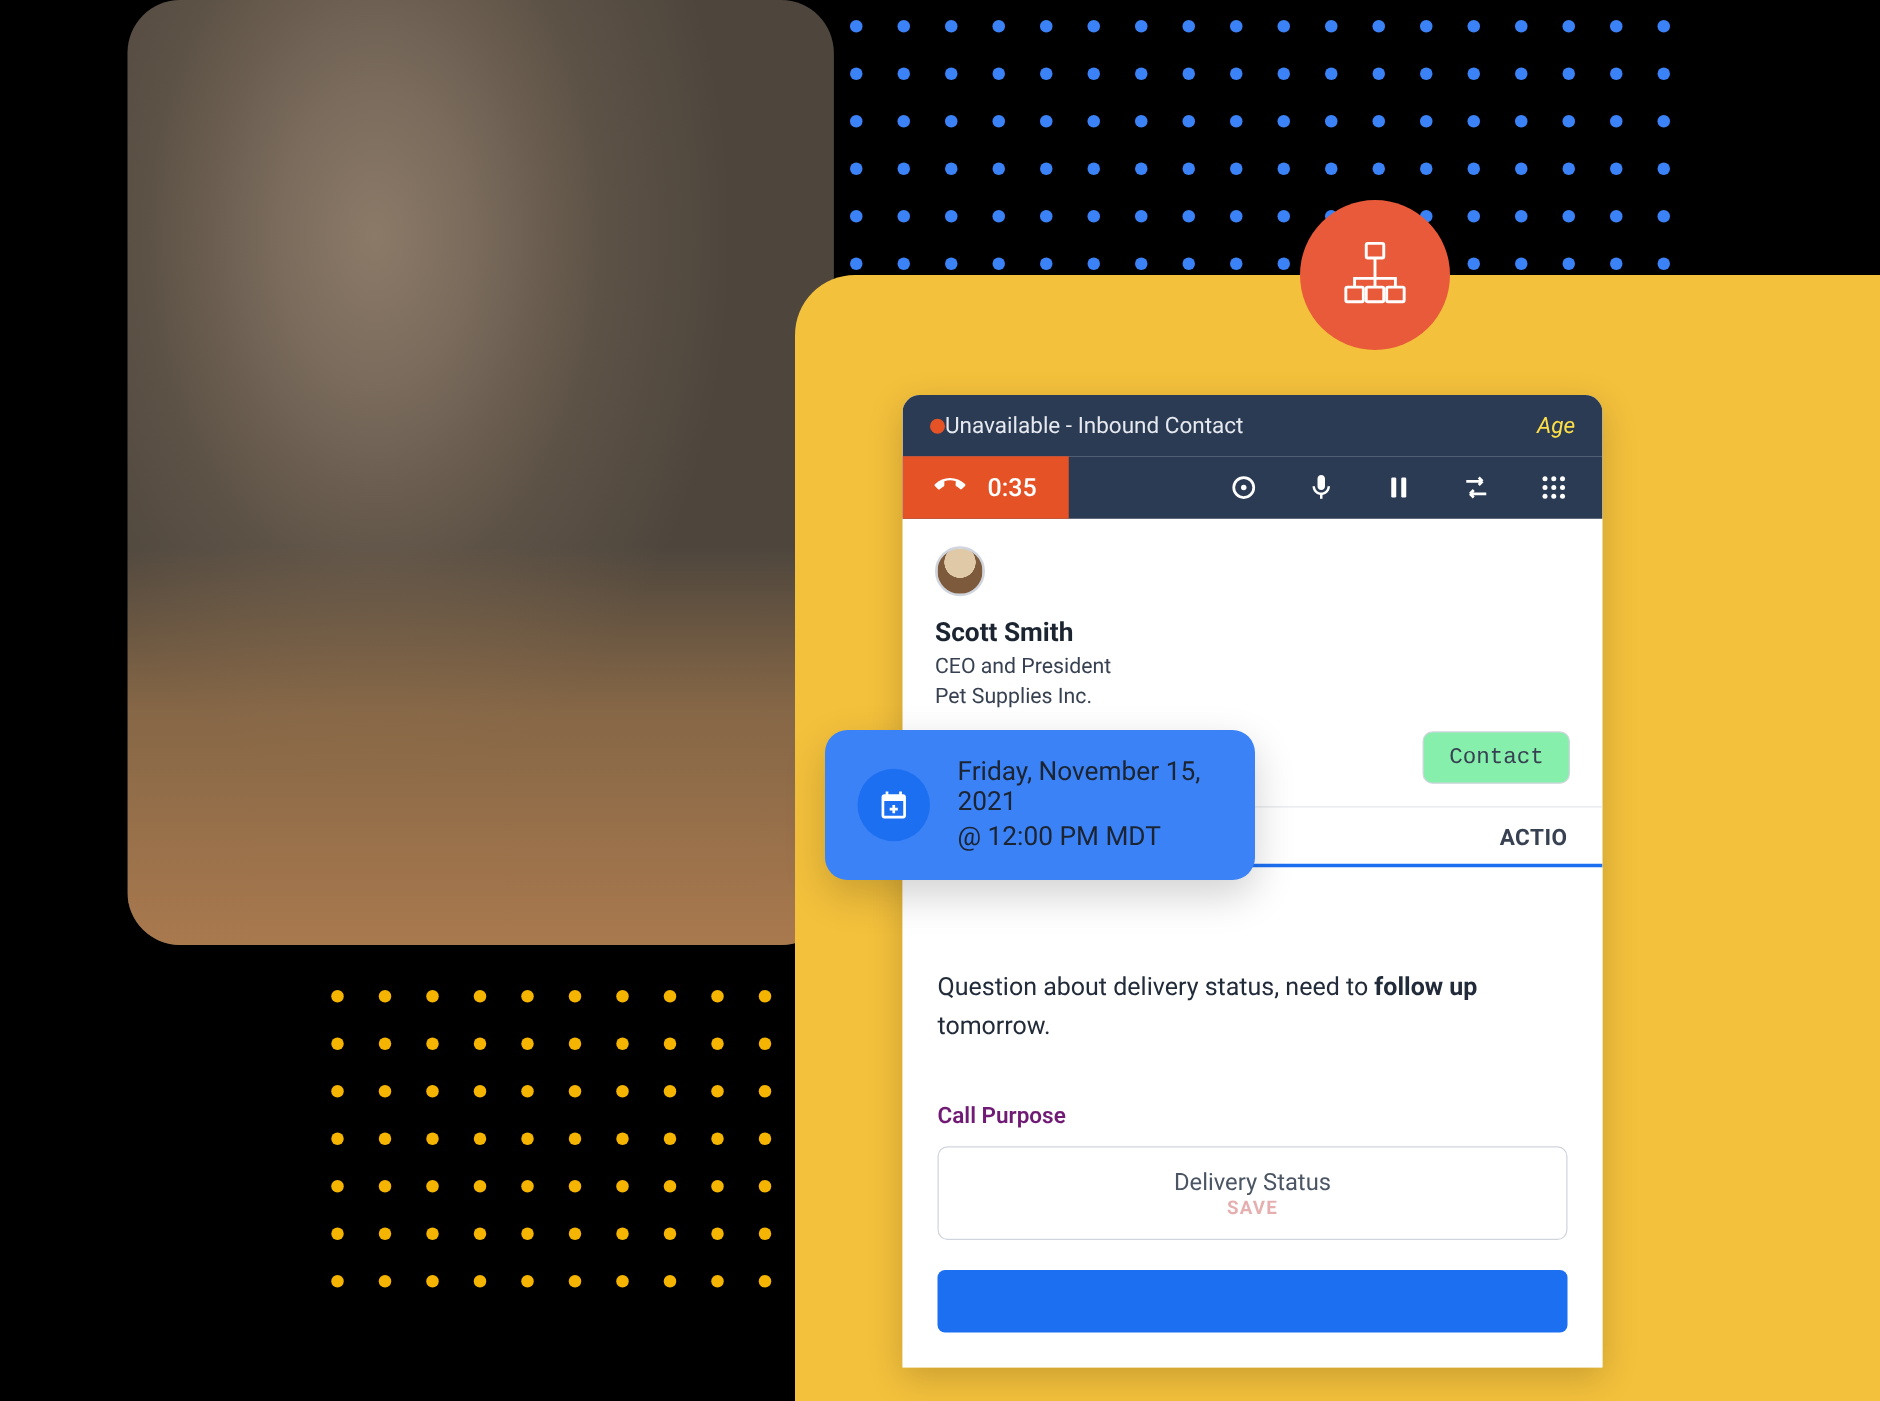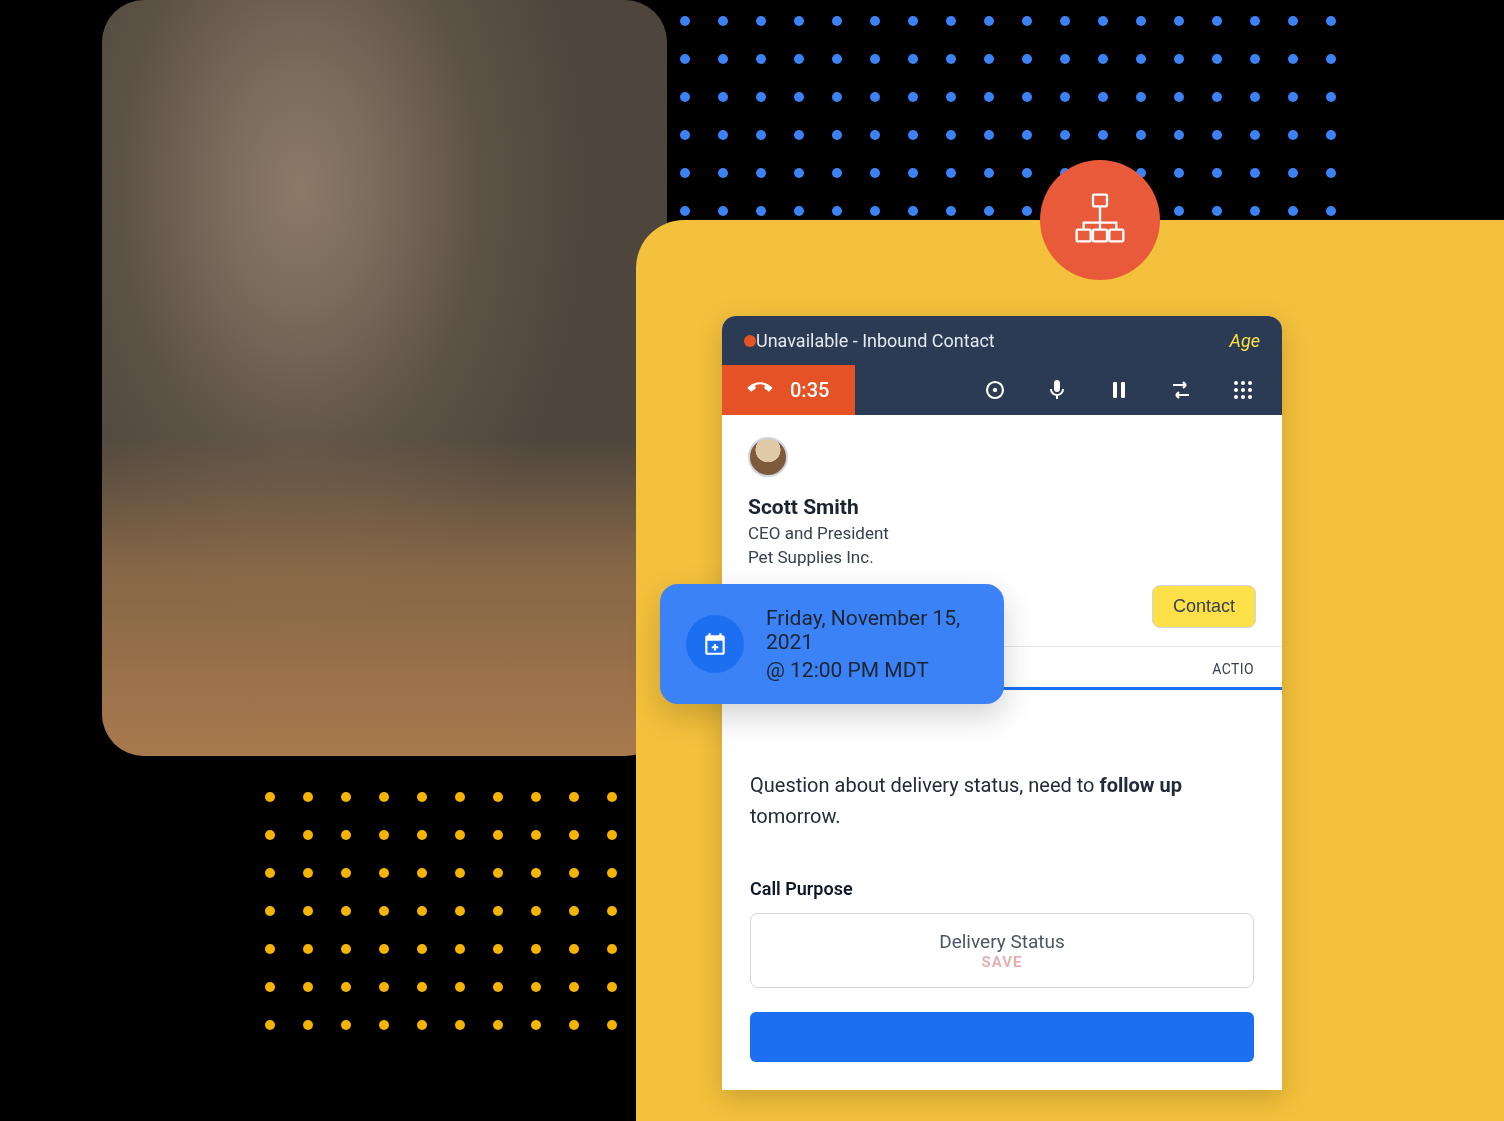--- a/index.html
+++ b/index.html
@@ -64,32 +64,32 @@
   .ctrl-rest { flex:1; display:flex; align-items:center; justify-content:flex-end; gap:36px; padding:12px 26px; }
   .ctrl-rest .ic { width:26px; height:26px; display:flex; align-items:center; justify-content:center; }
   .ctrl-rest svg { width:24px; height:24px; stroke:#fff; fill:none; stroke-width:2.2; }
   .ctrl-rest .ic.filled svg { fill:#fff; stroke:none; }
 
   .contact-row { display:flex; align-items:flex-start; gap:18px; padding:22px 26px 18px; border-bottom:1px solid #e5e7eb;flex-direction:column; }
   .avatar { width:40px; height:40px; border-radius:50%; background:radial-gradient(circle at 50% 30%, #e0c9a6 0 40%, #7d5a3c 41% 100%); border:2px solid #d0d5dd; }
   .contact-info .name { font-size:21px; font-weight:700; color:#1b2430; }
   .contact-info .title, .contact-info .org { font-size:17px; color:#374151; margin-top:4px; }
   .contact-btn {
-    margin-left:auto; border:1px solid #d0d5dd; background:#fde047; color:#374151;
-    padding:10px 20px; font-size:18px; border-radius:8px;
+    margin-left:auto; border:1px solid #d0d5dd; background:#86efac; color:#374151;
+    padding:10px 20px; font-size:18px; border-radius:8px;font-family:Liberation Mono, monospace;
   }
 
   .tabs { display:flex; justify-content:flex-end; border-bottom:3px solid #1d6ff2; }
-  .tab { padding:14px 28px 10px; font-size:14px; font-weight:400; color:#374151; letter-spacing:0.4px; }
+  .tab { padding:14px 28px 10px; font-size:18px; font-weight:700; color:#374151; letter-spacing:0.4px; }
 
   .body { padding:24px 28px 28px; background:#fff; }
   .note-text { font-size:20px; color:#222b39; line-height:1.55; margin-top:56px; }
   .note-text b { font-weight:700; }
 
-  .cp-label { margin-top:46px; font-size:18px; color:#0f172a; font-weight:600; }
+  .cp-label { margin-top:46px; font-size:18px; color:#701a75; font-weight:600; }
   .cp-select {
     margin-top:14px; border:1px solid #d0d5dd; border-radius:8px;
     padding:16px 18px; font-size:19px; color:#4b5563; display:flex; align-items:center;
     justify-content:space-between;
     flex-direction:column;
   }
   .cp-select .save { color:#b91c1c; font-weight:700; letter-spacing:1px; opacity:0.35; font-size:15px; }
 
   .primary-btn { margin-top:24px; height:50px; background:#1d6ff2; border-radius:6px; }
 

